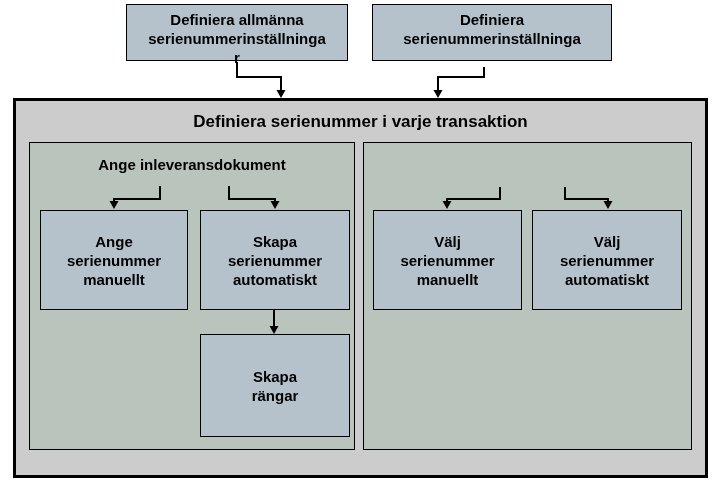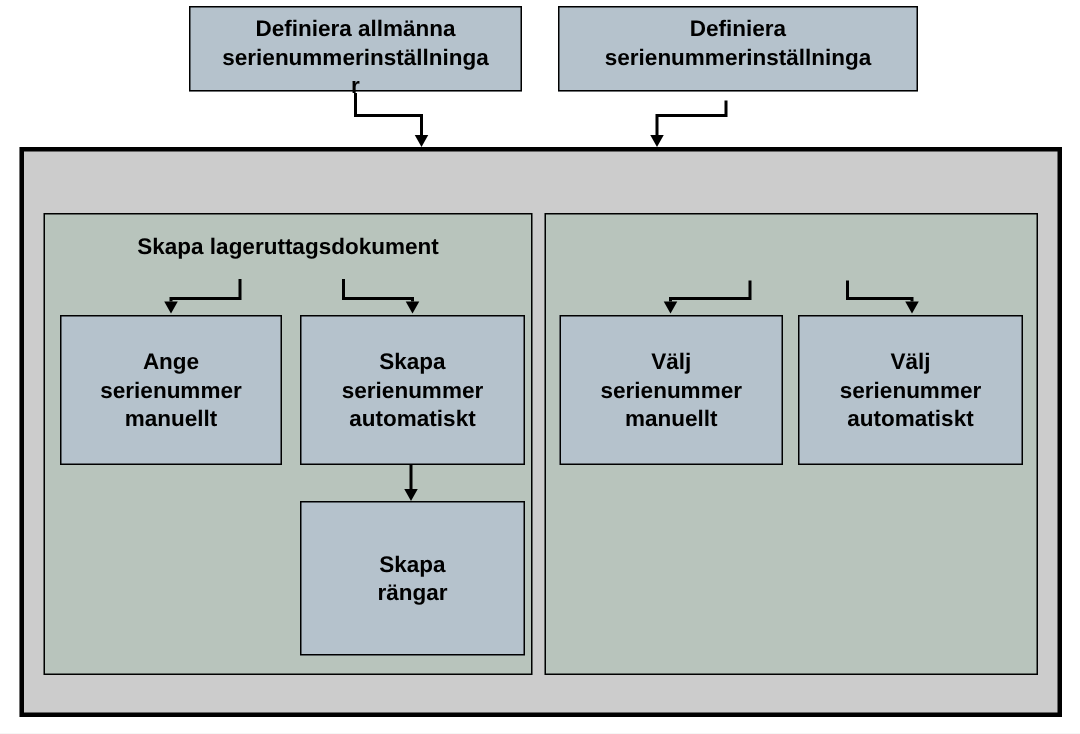--- a/index.html
+++ b/index.html
@@ -113,23 +113,24 @@
     <div>Definiera allmänna</div>
     <div>serienummerinställninga</div>
     <div>r</div>
   </div>
   <div class="top-box top-box-2">
     <div>Definiera</div>
     <div>serienummerinställninga</div>
   </div>
 
   <div class="main-box">
+    <div class="main-title">Definiera serienummer i varje transaktion</div>
 
     <div class="section section-left">
-      <div class="section-header">Skapa lageruttagsdokument</div>
+      <div class="section-header">Ange inleveransdokument</div>
       <div class="flow-box box-a">
         <div>Ange</div>
         <div>serienummer</div>
         <div>manuellt</div>
       </div>
       <div class="flow-box box-b">
         <div>Skapa</div>
         <div>serienummer</div>
         <div>automatiskt</div>
       </div>

